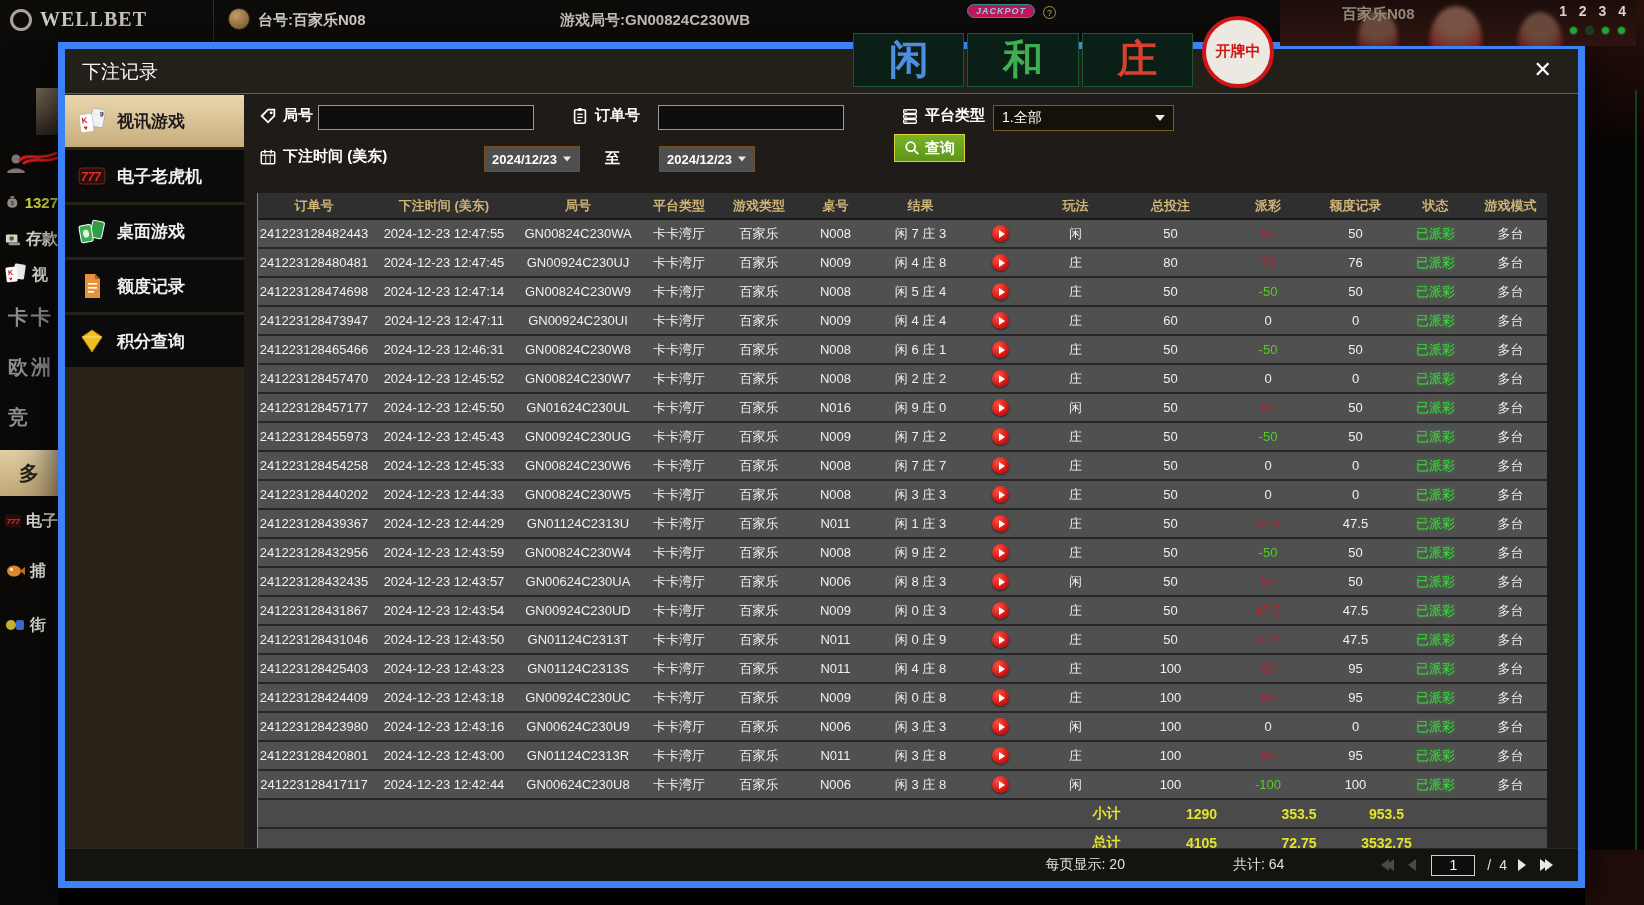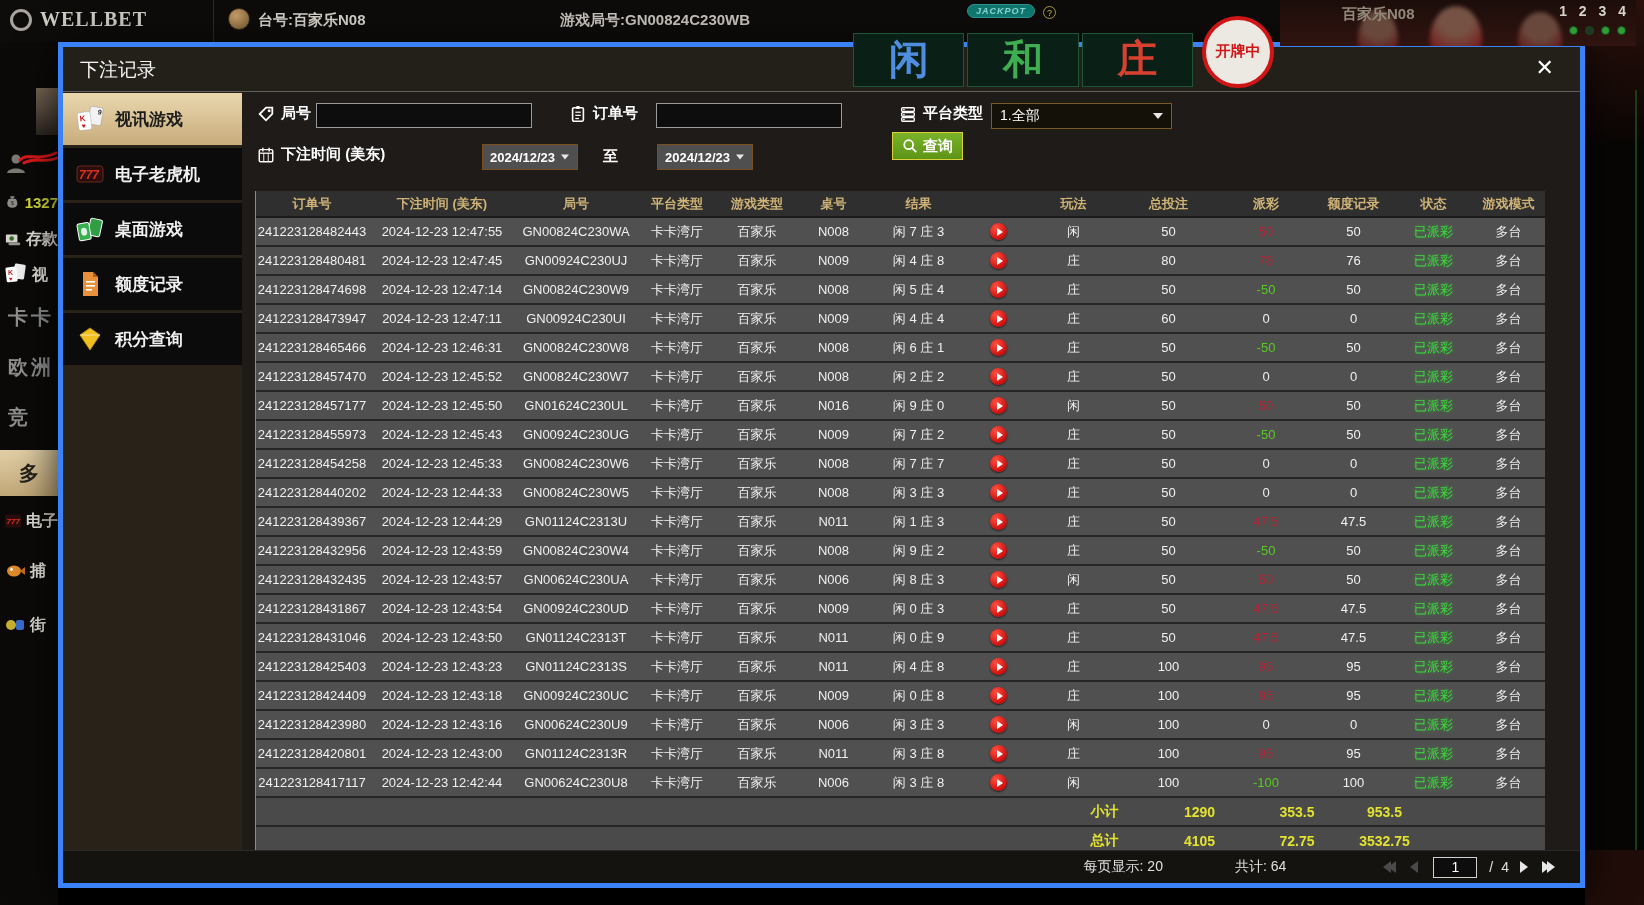--- a/index.html
+++ b/index.html
@@ -38,41 +38,41 @@
   .strip-green { position:absolute; left:50px; top:90px; width:2px; height:770px; background:#174017; }
   .strip-bottom { position:absolute; left:0; top:850px; width:59px; height:55px; background:#200d09; }
 
   
   .float-layer { position:absolute; left:0; top:0; z-index:60; }
   .felt { position:absolute; left:853px; top:33px; width:340px; height:54px; display:flex; gap:3px; }
   .zone { flex:1; background:#0a2016; border:1px solid #1f5436; text-align:center;
     font-size:40px; font-weight:bold; line-height:50px; overflow:hidden; }
   .zone-player { color:#4f8de0; } .zone-tie { color:#3fae52; } .zone-banker { color:#d84030; }
   .jackpot { position:absolute; left:967px; top:4px; padding:1px 8px; border:1px solid #2f8f8f; border-radius:9px;
-    font-size:9px; font-style:italic; font-weight:bold; color:#86d2cf; background:#0f766e; letter-spacing:1px; }
+    font-size:9px; font-style:italic; font-weight:bold; color:#86d2cf; background:#be185d; letter-spacing:1px; }
   .jackpot-help { position:absolute; left:1043px; top:6px; width:13px; height:13px; border-radius:50%;
     border:1px solid #a8963a; color:#c8b84a; font-size:9px; text-align:center; line-height:12px; }
   .deal-circle { position:absolute; left:1202px; top:16px; width:72px; height:72px; border-radius:50%;
     background:#ece8e2; border:4px solid #cf1616; text-align:center; }
   .deal-circle span { color:#cf1616; font-size:15px; font-weight:bold; line-height:62px; }
   .video-top { position:absolute; left:1280px; top:0; width:356px; height:46px; overflow:hidden;
     background:linear-gradient(180deg,#1c0d0a,#301410); }
   .blob { position:absolute; border-radius:50%; filter:blur(2px); opacity:.8; }
   .b1 { left:78px; top:10px; width:40px; height:60px; background:radial-gradient(circle at 50% 20%, #7a5648 0 30%, #6e1d1d 60%, #300d0d); }
   .b2 { left:150px; top:6px; width:52px; height:66px; background:radial-gradient(circle at 50% 18%, #8a6352 0 28%, #8a2424 60%, #351010); }
   .b3 { left:238px; top:12px; width:44px; height:58px; background:radial-gradient(circle at 50% 20%, #7a5648 0 30%, #701f1f 60%, #2d0c0c); }
   .video-title { position:absolute; left:62px; top:5px; font-size:15px; font-weight:bold; color:#92897a; }
   .video-nums { position:absolute; right:6px; top:3px; font-size:14px; font-weight:bold; color:#d8d4cc; letter-spacing:4px; }
   .video-dots { position:absolute; right:10px; top:26px; display:flex; gap:7px; }
   .vdot { width:9px; height:9px; border-radius:50%; background:#2f9e3a; border:1px solid #134d1a; }
   .vdot.off { background:#203524; }
 
   
   .modal { position:absolute; left:58px; top:42px; width:1527px; height:846px; background:#eab308;
-    z-index:10; box-shadow:0 8px 40px rgba(0,0,0,.8); border:5px solid #3b82f6; }
+    z-index:10; box-shadow:0 8px 40px rgba(0,0,0,.8); border:7px solid #3b82f6; }
   .mheader { position:relative; height:45px; background:#232019; border-bottom:1px solid #5f5f5f; }
   .mtitle { position:absolute; left:17px; top:10px; font-size:19px; color:#f5f5f5; }
   .mclose { position:absolute; right:26px; top:8px; font-size:22px; font-weight:bold; color:#fff; cursor:pointer; }
   .mmain { display:flex; height:767px; }
 
   
   .tabs { width:179px; background:#292218; padding-top:1px; }
   .tab { height:52px; margin-bottom:3px; background:#0b0b0b; display:flex; align-items:center;
     gap:10px; padding-left:12px; font-size:17px; font-weight:bold; color:#f0f0f0; cursor:pointer; }
   .tab.active { background:linear-gradient(180deg,#ead7ae,#c8ac7c); color:#1c1c1c; }
@@ -106,21 +106,21 @@
   .playbtn { width:17px; height:17px; border-radius:50%; background:radial-gradient(circle at 35% 30%, #ff5040, #cc0f0f 70%);
     display:flex; align-items:center; justify-content:center; cursor:pointer; box-shadow:0 1px 2px rgba(0,0,0,.6); }
   .ptri { width:0; height:0; border-top:4px solid transparent; border-bottom:4px solid transparent; border-left:6px solid #fff; margin-left:2px; }
   .sumrow { background:#4a4a4a; color:#e3e32e; font-weight:bold;padding-left:31px; }
   .sumrow .tcell { font-size:14px; }
 
   
   .pagebar { position:absolute; left:0; bottom:0; width:100%; height:33px; background:#151310;
     border-top:1px solid #2a2a2a; display:flex; align-items:center; justify-content:flex-end;
     padding-right:18px; font-size:14px; color:#e0e0e0; }
-  .pg-size { margin-right:72px; } .pg-total { margin-right:90px; }
+  .pg-size { margin-right:108px; } .pg-total { margin-right:90px; }
   .pgbtn { display:flex; align-items:center; margin:0 7px; cursor:pointer; }
   .ptr { width:0; height:0; border-top:6px solid transparent; border-bottom:6px solid transparent; }
   .ptr.left  { border-right:8px solid #e8e8e8; } .ptr.right { border-left:8px solid #e8e8e8; }
   .pgbtn.disabled .ptr.left { border-right-color:#4a4a4a; }
   .pginput { width:44px; height:21px; background:#0d0d0d; border:1px solid #d0d0d0; color:#fff;
     text-align:center; font-size:14px; margin:0 8px; outline:none; }
   .pgsep { margin:0 4px; }
 </style>
 </head>
 <body>

